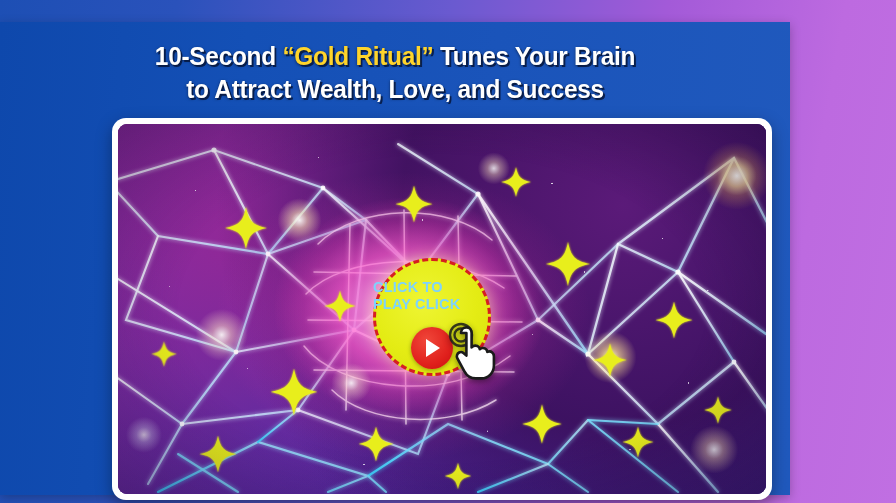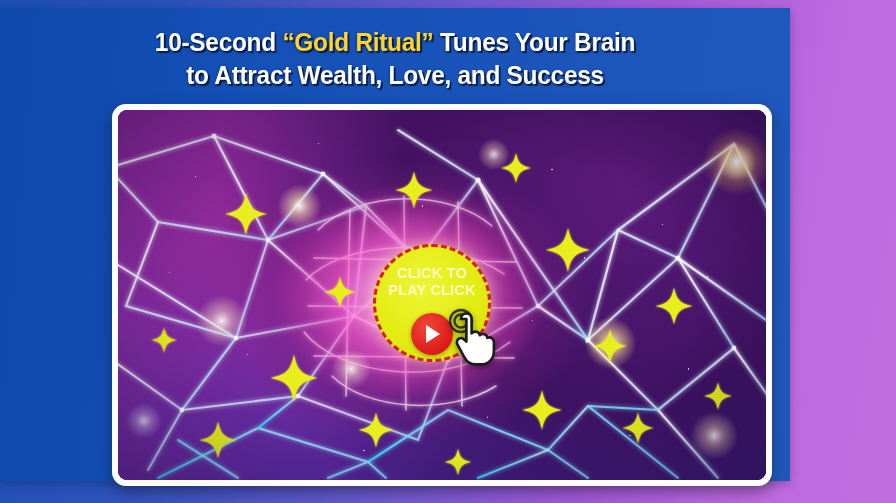--- a/index.html
+++ b/index.html
@@ -5,21 +5,21 @@
   html,body{margin:0;padding:0;}
   body{
     width:896px;height:503px;overflow:hidden;
     font-family:"Liberation Sans", sans-serif;
     background:linear-gradient(100deg,#1d4fb4 0%,#2a52bb 18%,#6a5ad0 46%,#a35ad8 68%,#bd6ae0 86%,#c06fe2 100%);
     position:relative;
   }
 
   
   .panel{
-    position:absolute;left:0;top:8px;width:790px;height:473px;
+    position:absolute;left:0;top:22px;width:790px;height:473px;
     background:linear-gradient(95deg,#0e48ac 0%,#1450b6 30%,#1a54ba 60%,#2059bd 100%);
     box-shadow:0 3px 10px rgba(0,0,0,.25);
   }
 
   
   .headline{
     position:absolute;left:0;top:18px;width:790px;
     text-align:center;
     font-family:"Liberation Sans","DejaVu Sans",sans-serif;
     font-weight:bold;font-size:26px;line-height:1.28;
@@ -104,21 +104,21 @@
   }
   .circle{
     position:absolute;inset:0;border-radius:50%;
     background:radial-gradient(circle at 42% 36%, #eef533 0%, #e4ec14 55%, #d7df0d 100%);
     border:3px dashed #d61f1f;
     box-sizing:border-box;
     box-shadow:0 0 16px rgba(255,255,160,.55);
   }
   .cta{
     position:absolute;left:0;right:0;top:21px;
-    text-align:center;color:#fef9c3;
+    color:#7dd3fc;
     font-family:"Liberation Sans","DejaVu Sans",sans-serif;
     font-weight:bold;font-size:14.5px;line-height:1.16;
     letter-spacing:.2px;
   }
   .play-btn{
     position:absolute;left:50%;bottom:7px;transform:translateX(-50%);
     width:42px;height:42px;border-radius:50%;
     background:radial-gradient(circle at 38% 32%, #f0473a 0%, #e0201c 62%, #c7100f 100%);
     box-shadow:0 1px 4px rgba(0,0,0,.35);
   }

